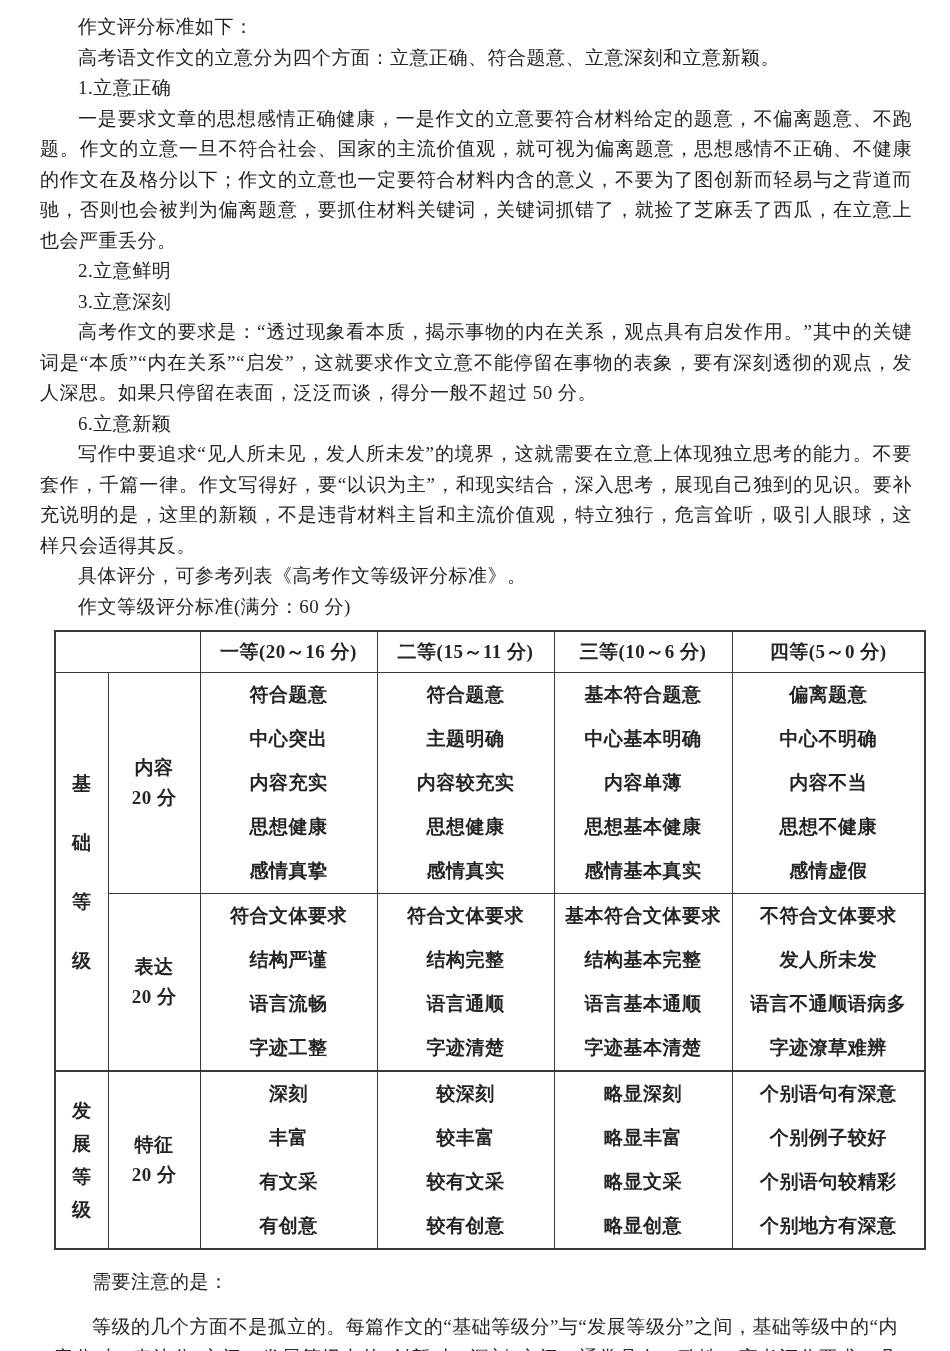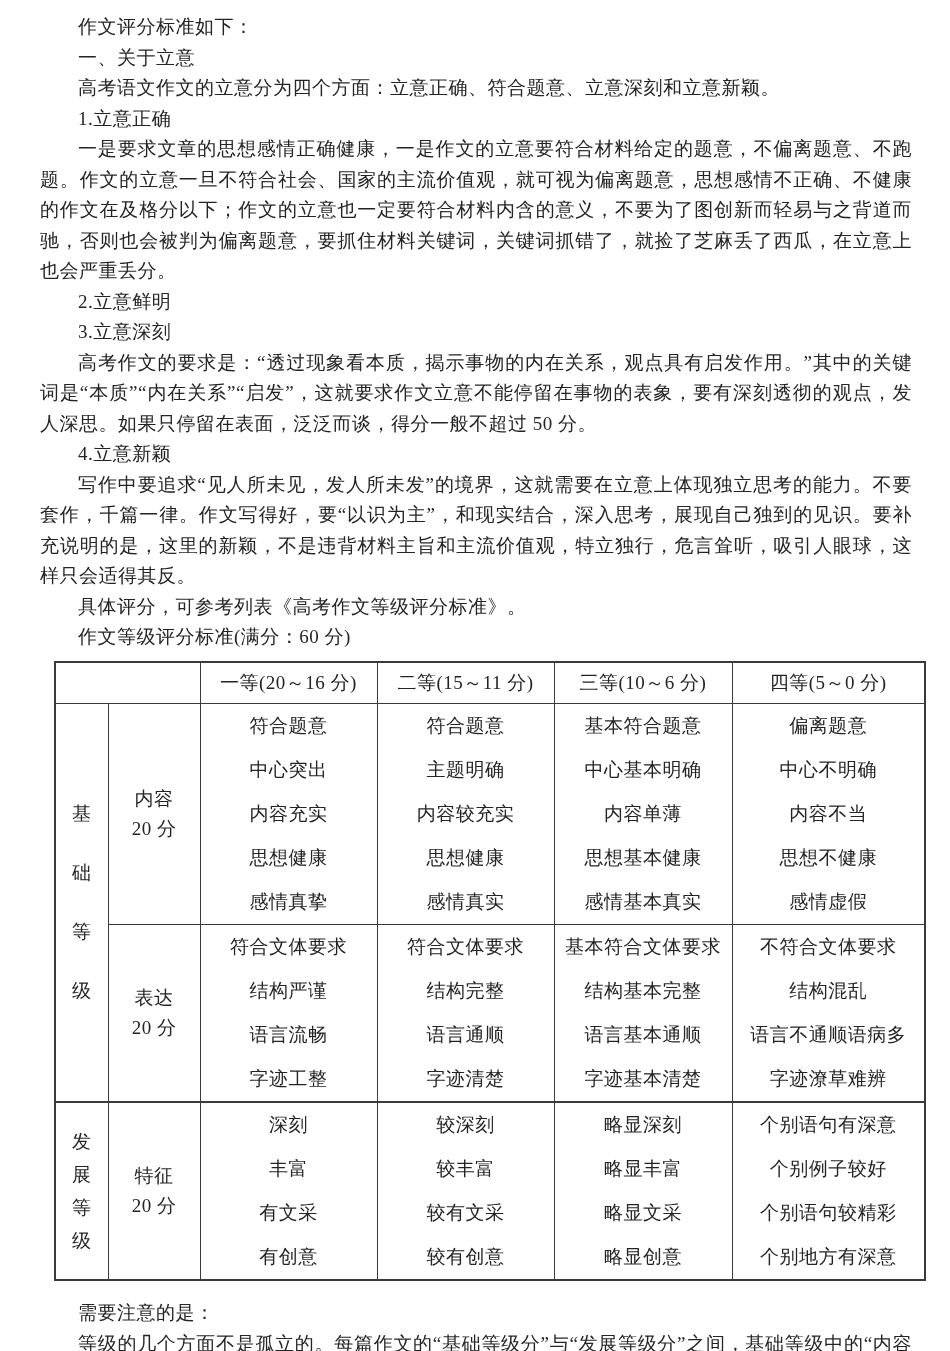--- a/index.html
+++ b/index.html
@@ -28,60 +28,59 @@
     border-collapse: collapse;
     table-layout: fixed;
     width: 872px;
     margin: 8px 0 0 14px;
     border: 2.5px solid #3a3a3a;
   }
   table.rubric td, table.rubric th {
     border: 1.5px solid #3a3a3a;
     text-align: center;
     vertical-align: middle;
-    font-weight: normal;
+    font-weight: bold;
     font-size: 19px;
     white-space: pre-line;
     padding: 0;
     letter-spacing: 0.5px;
   }
   .head-row th, .head-row td {
     height: 40px;
     line-height: 40px;
     border-bottom-width: 2px;
   }
   .cell { line-height: 44px; padding: 5px 2px; }
   .category { line-height: 30px; }
   .vlabel { line-height: 59px; }
   .vl-tight { line-height: 33px; }
   tr.group-sep td { border-top-width: 2.5px; }
   .notes p {
-    margin: 0;
+    margin: 14px;
     text-indent: 2em;
     font-size: 19px;
     line-height: 31px;
     text-align: justify;
     letter-spacing: 0.5px;
   }
   .notes { margin-top: 16px; }
 </style>
 </head>
 <body>
 
 <div class="page">
   <div class="content">
     <p>作文评分标准如下：</p>
-    <p>一、关于立意</p>
     <p>高考语文作文的立意分为四个方面：立意正确、符合题意、立意深刻和立意新颖。</p>
     <p>1.立意正确</p>
     <p>一是要求文章的思想感情正确健康，一是作文的立意要符合材料给定的题意，不偏离题意、不跑题。作文的立意一旦不符合社会、国家的主流价值观，就可视为偏离题意，思想感情不正确、不健康的作文在及格分以下；作文的立意也一定要符合材料内含的意义，不要为了图创新而轻易与之背道而驰，否则也会被判为偏离题意，要抓住材料关键词，关键词抓错了，就捡了芝麻丢了西瓜，在立意上也会严重丢分。</p>
     <p>2.立意鲜明</p>
     <p>3.立意深刻</p>
     <p>高考作文的要求是：“透过现象看本质，揭示事物的内在关系，观点具有启发作用。”其中的关键词是“本质”“内在关系”“启发”，这就要求作文立意不能停留在事物的表象，要有深刻透彻的观点，发人深思。如果只停留在表面，泛泛而谈，得分一般不超过 50 分。</p>
-    <p>4.立意新颖</p>
+    <p>6.立意新颖</p>
     <p>写作中要追求“见人所未见，发人所未发”的境界，这就需要在立意上体现独立思考的能力。不要套作，千篇一律。作文写得好，要“以识为主”，和现实结合，深入思考，展现自己独到的见识。要补充说明的是，这里的新颖，不是违背材料主旨和主流价值观，特立独行，危言耸听，吸引人眼球，这样只会适得其反。</p>
     <p>具体评分，可参考列表《高考作文等级评分标准》。</p>
     <p>作文等级评分标准(满分：60 分)</p>
 
     <table class="rubric">
       <colgroup>
         <col style="width:53px">
         <col style="width:92px">
         <col style="width:177px">
         <col style="width:177px">
@@ -133,21 +132,21 @@
 字迹工整</td>
           <td class="cell">符合文体要求
 结构完整
 语言通顺
 字迹清楚</td>
           <td class="cell">基本符合文体要求
 结构基本完整
 语言基本通顺
 字迹基本清楚</td>
           <td class="cell">不符合文体要求
-结构混乱
+发人所未发
 语言不通顺语病多
 字迹潦草难辨</td>
         </tr>
         <tr class="group-sep">
           <td class="vlabel vl-tight">发
 展
 等
 级</td>
           <td class="category">特征
 20 分</td>

